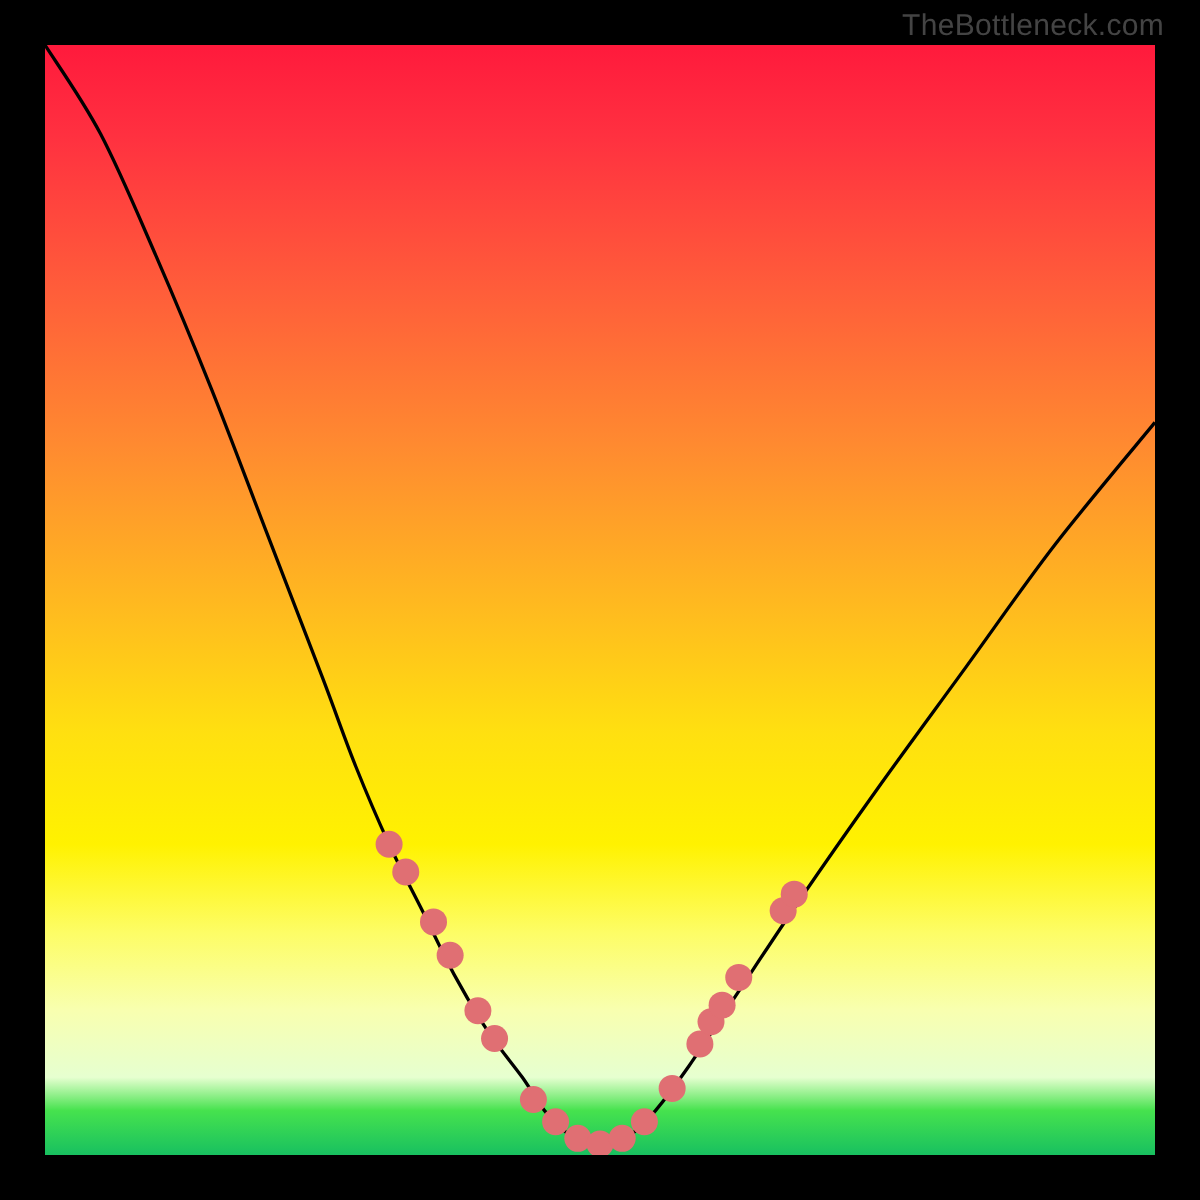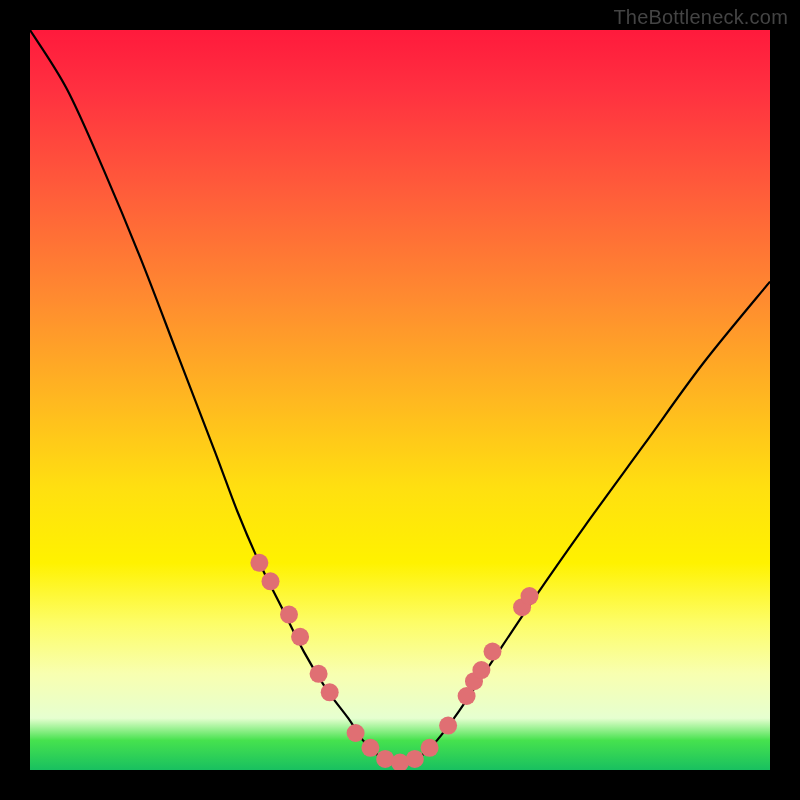--- a/index.html
+++ b/index.html
@@ -28,21 +28,21 @@
       #fdfd66 80%,
       #f8ffb0 87%,
       #e6ffd0 93%,
       #46e24e 96%,
       #18c060 100%
     );
   }
   .watermark {
     position: absolute;
     top: 6px;
-    right: 12px;
+    right: 24px;
     color: #444;
     font-size: 20px;
     font-weight: 500;
     letter-spacing: 0.2px;
     z-index: 5;
   }
   svg.curve {
     position: absolute;
     left: 0;
     top: 0;

